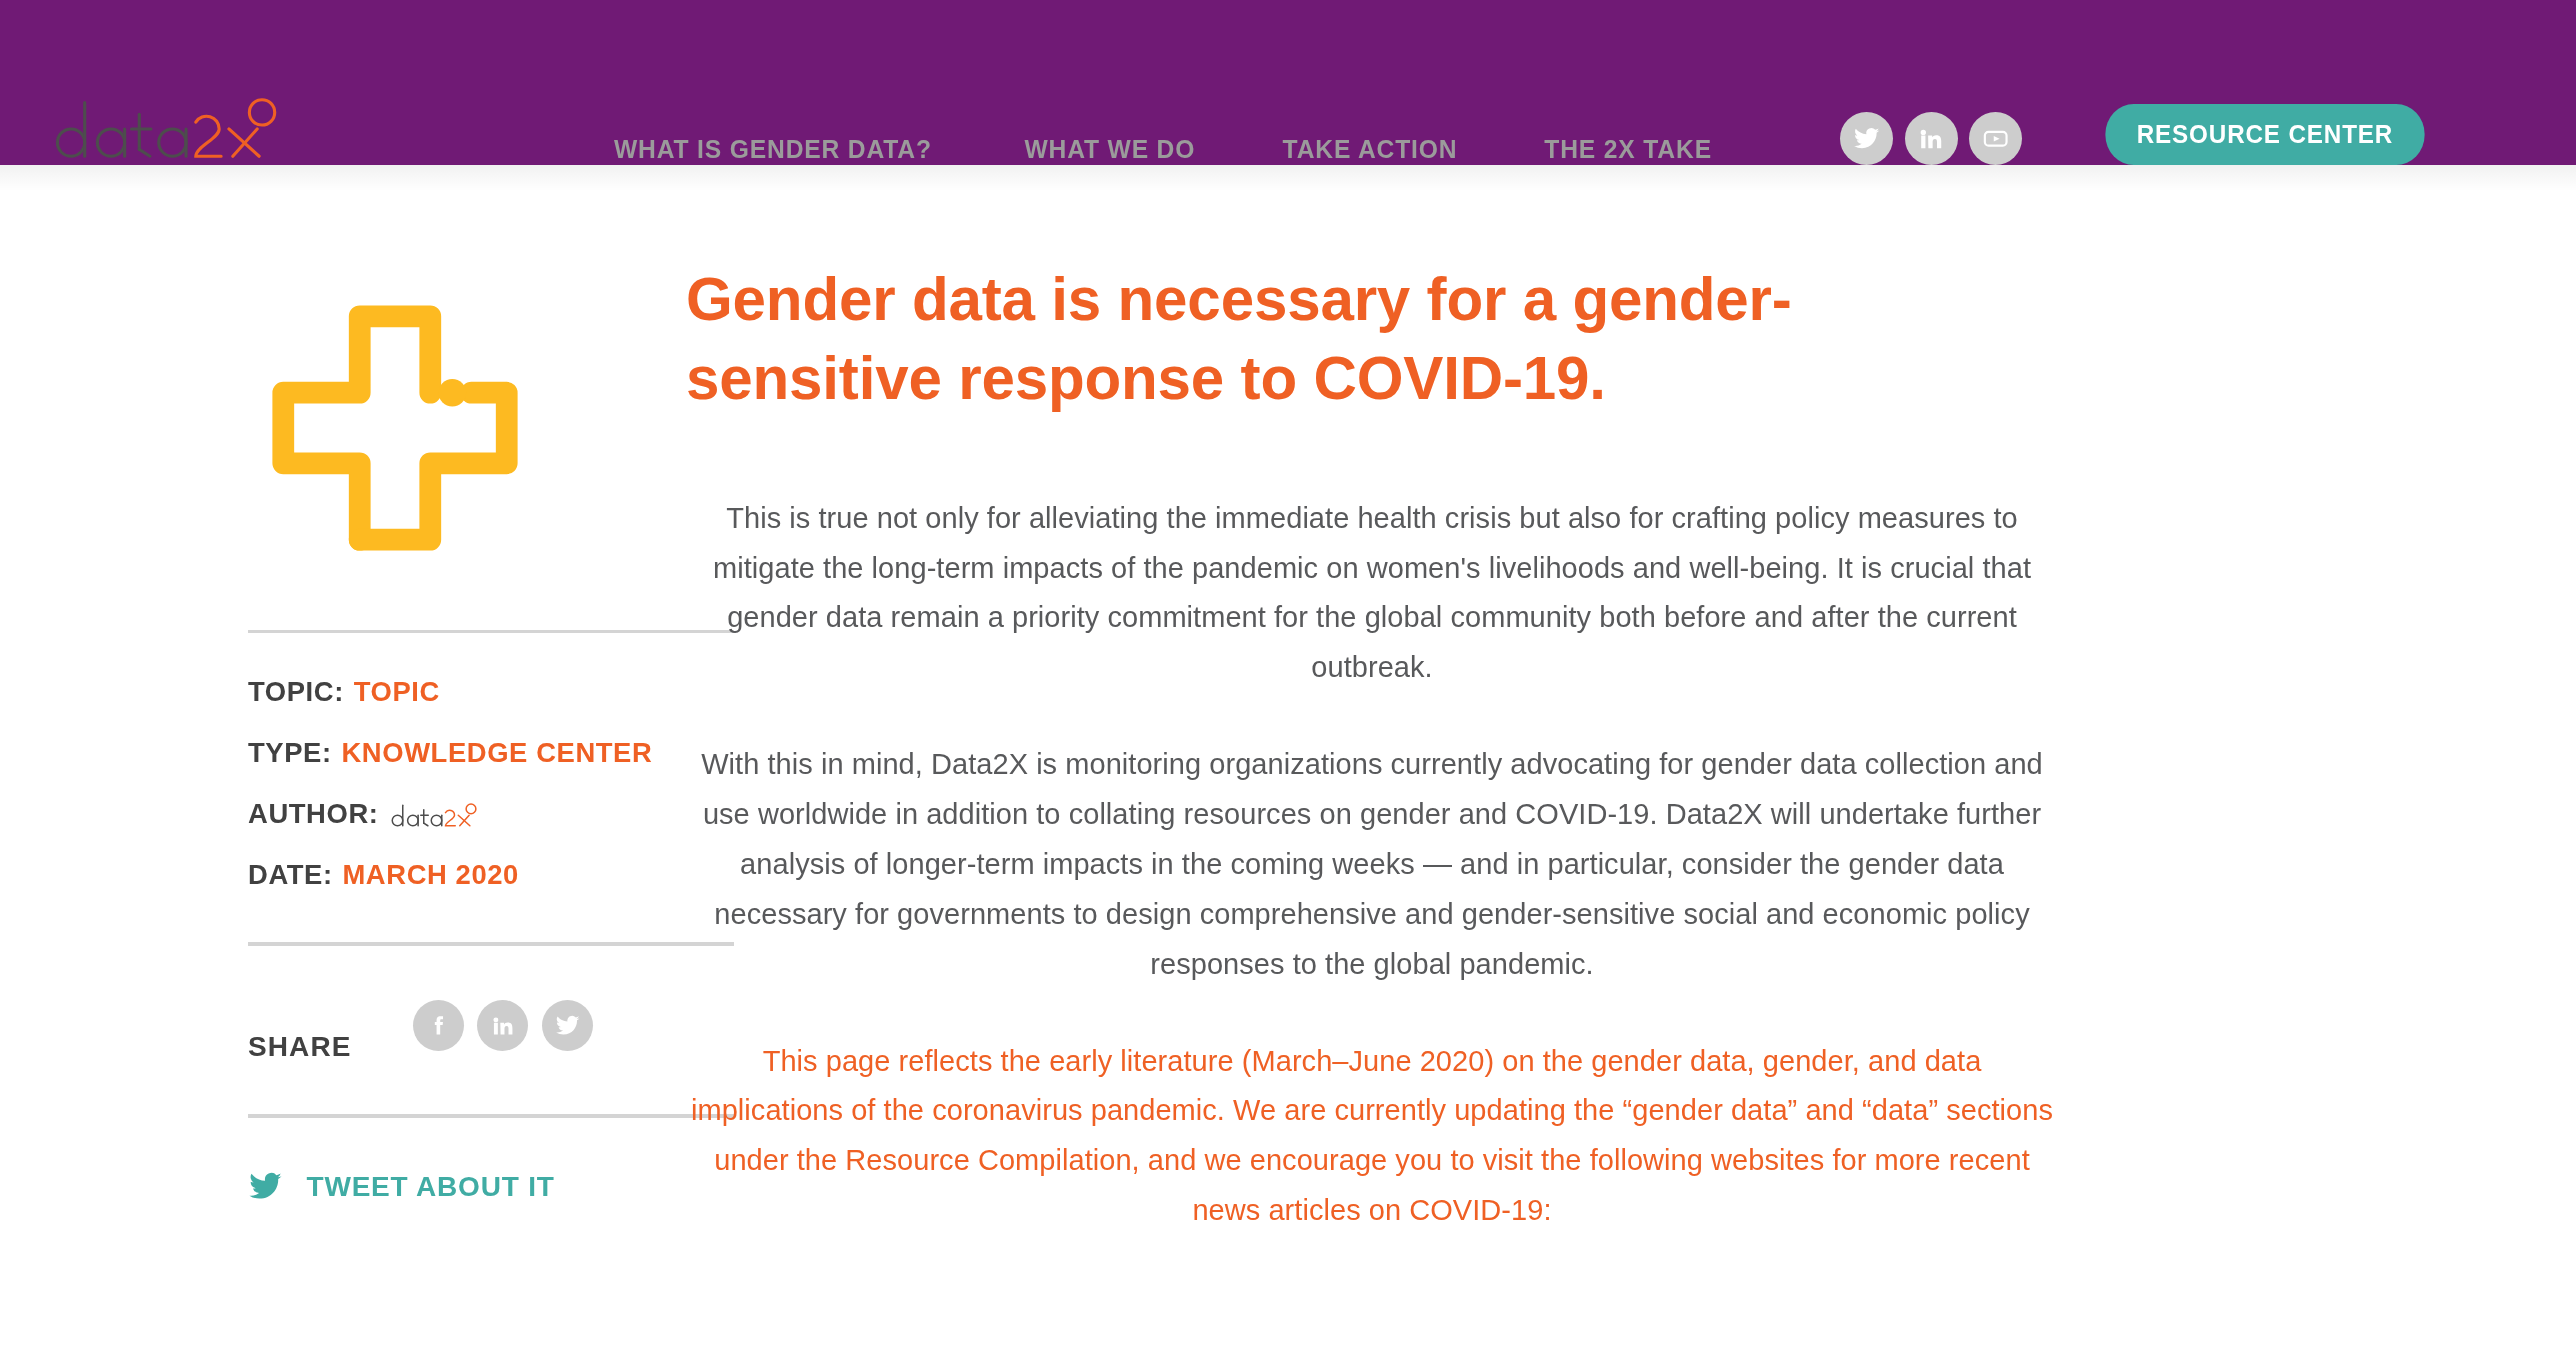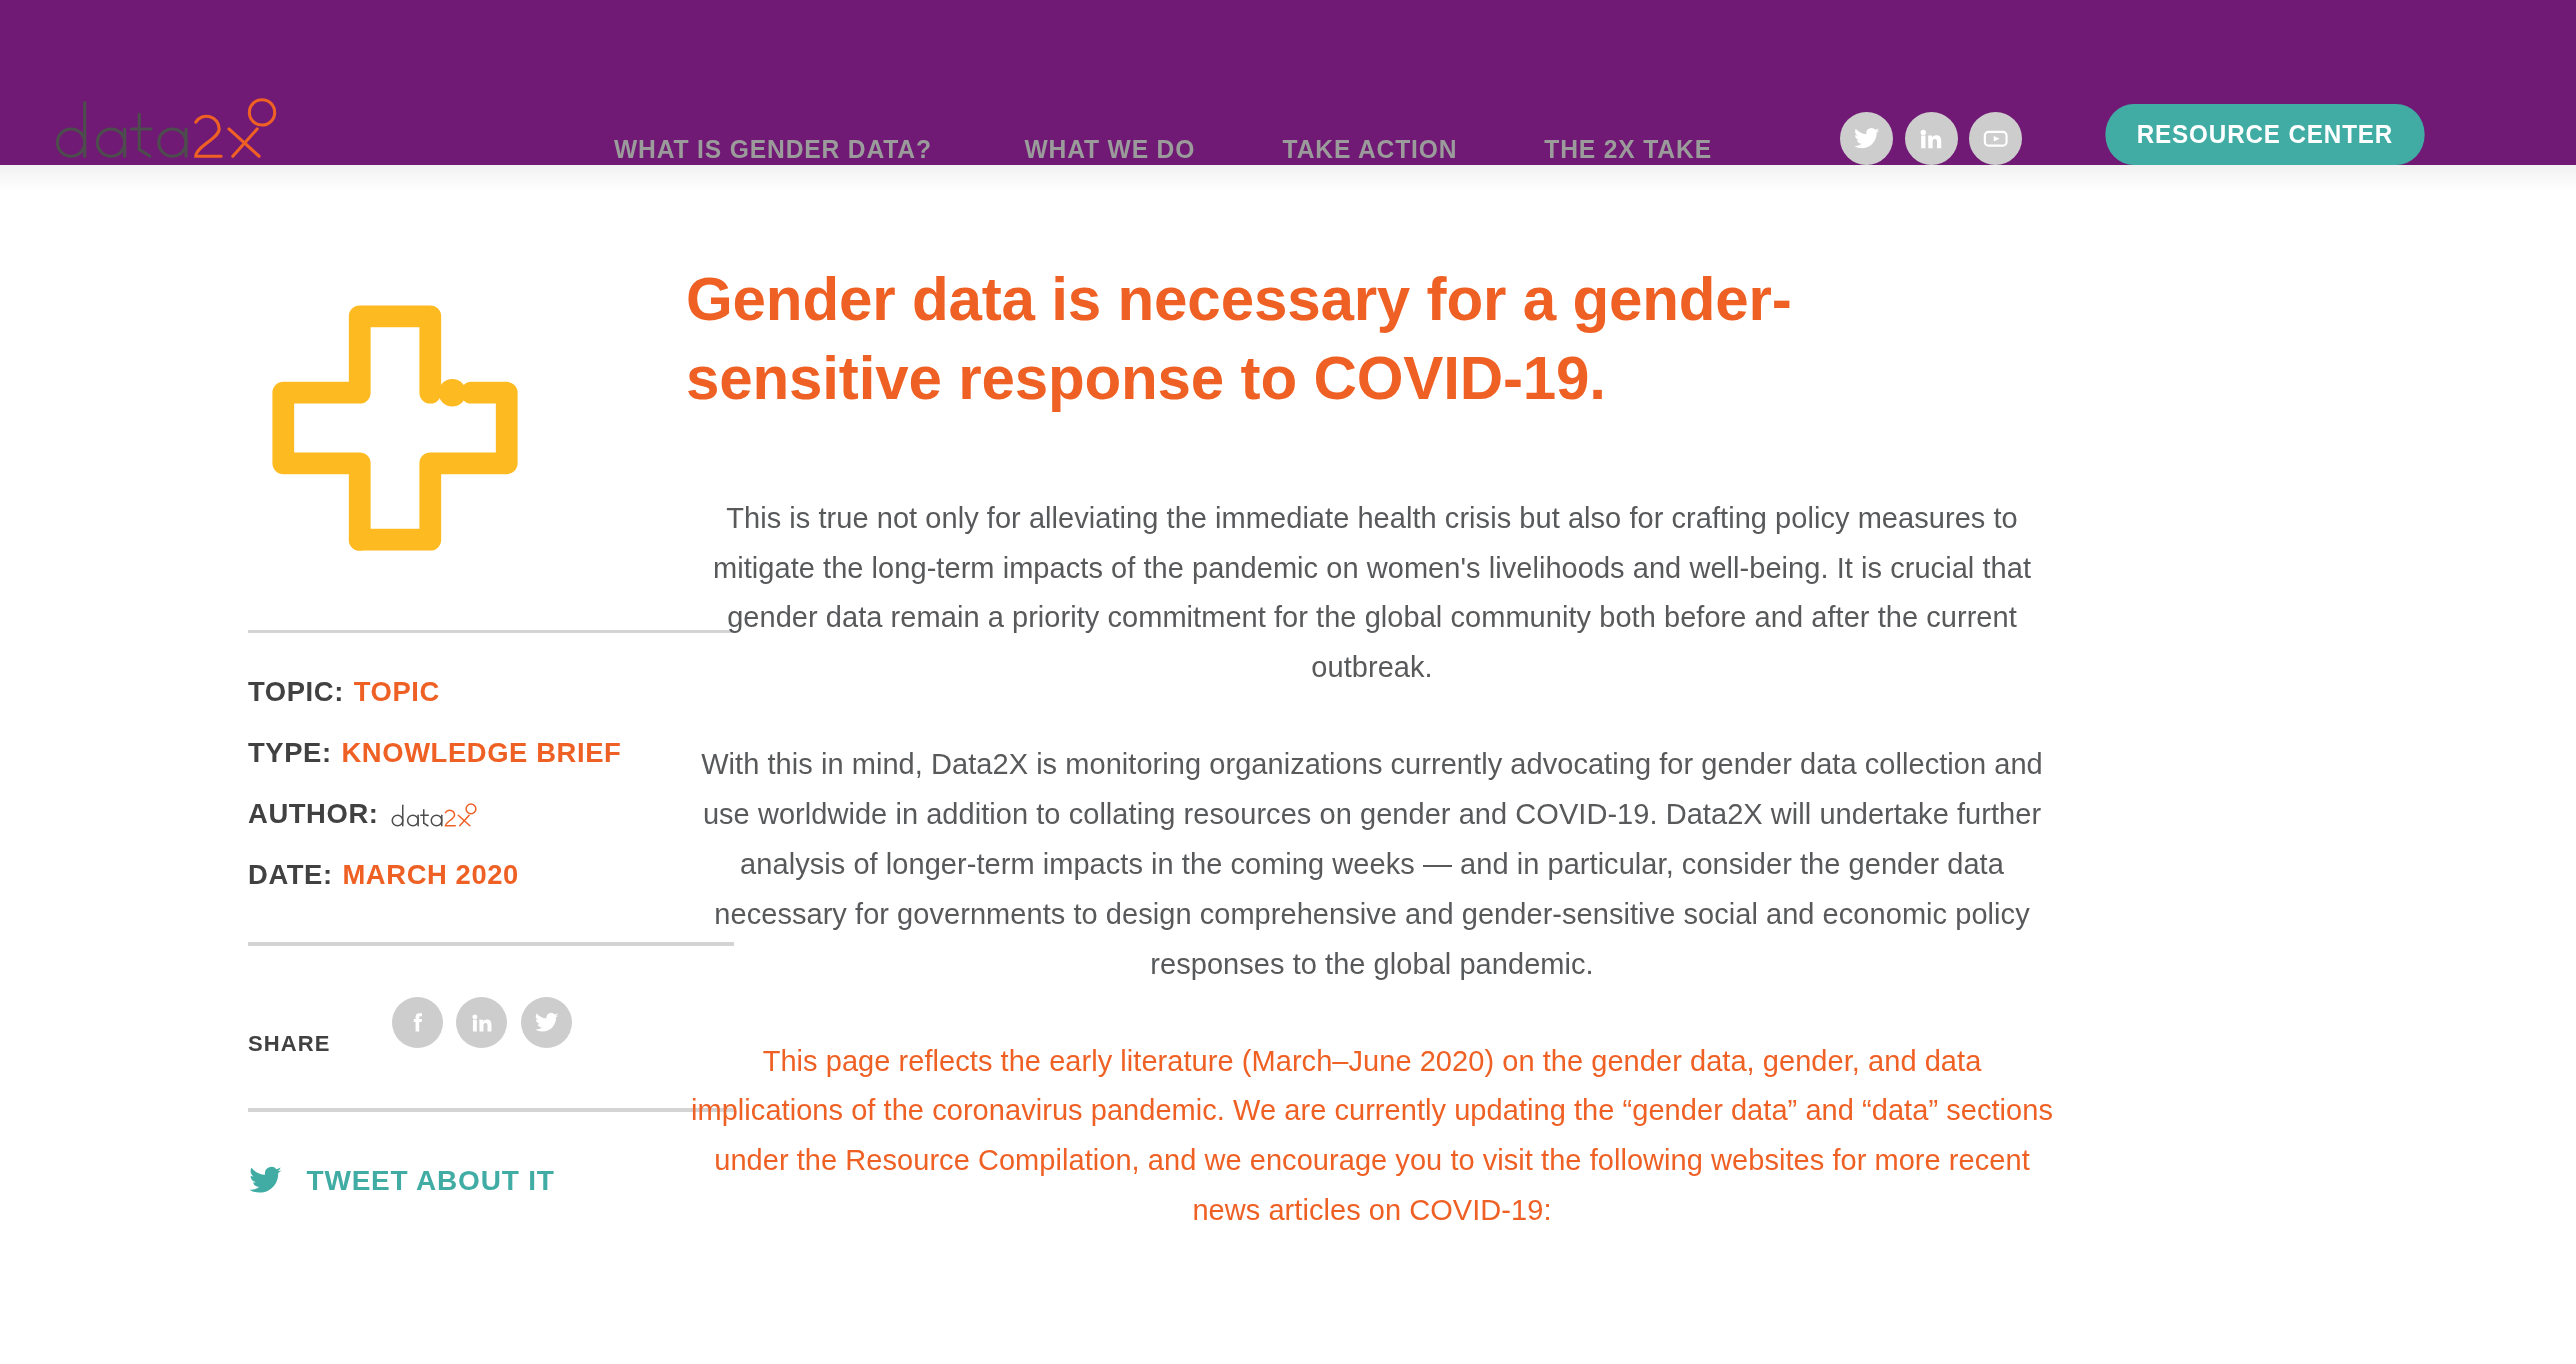--- a/index.html
+++ b/index.html
@@ -132,21 +132,21 @@
   }
   .meta-value { color: #ef6024; margin-left: 9.8px; }
   .inline-logo { margin-left: 11.8px; display: inline-flex; align-items: center; }
 
   .share-block {
     margin-top: 41px;
     display: flex;
     align-items: center;
   }
   .share-label {
-    font-size: 22px;
+    font-size: 28px;
     font-weight: bold;
     letter-spacing: 1.1px;
     color: #414141;
     margin-top: 44px;
   }
   .share-icons { display: flex; gap: 13.7px; margin-left: 61px; }
   .share-circle {
     width: 51px; height: 51px;
     border-radius: 50%;
     background: #cdcdcd;
@@ -270,21 +270,21 @@
 
     <div class="divider"></div>
 
     <div class="meta-list">
       <div class="meta-row">
         <span>TOPIC:</span>
         <span class="meta-value">TOPIC</span>
       </div>
       <div class="meta-row">
         <span>TYPE:</span>
-        <span class="meta-value">KNOWLEDGE BRIEF</span>
+        <span class="meta-value">KNOWLEDGE CENTER</span>
       </div>
       <div class="meta-row">
         <span>AUTHOR:</span>
         <span class="inline-logo">
           <svg width="90" height="31" viewBox="0 0 240 78">
             <g fill="none" stroke="#4d4d4d" stroke-width="4" stroke-linecap="round">
               <circle cx="20" cy="55" r="14"></circle>
               <line x1="34" y1="14" x2="34" y2="69"></line>
               <circle cx="61" cy="55" r="14"></circle>
               <line x1="75" y1="41" x2="75" y2="69"></line>

